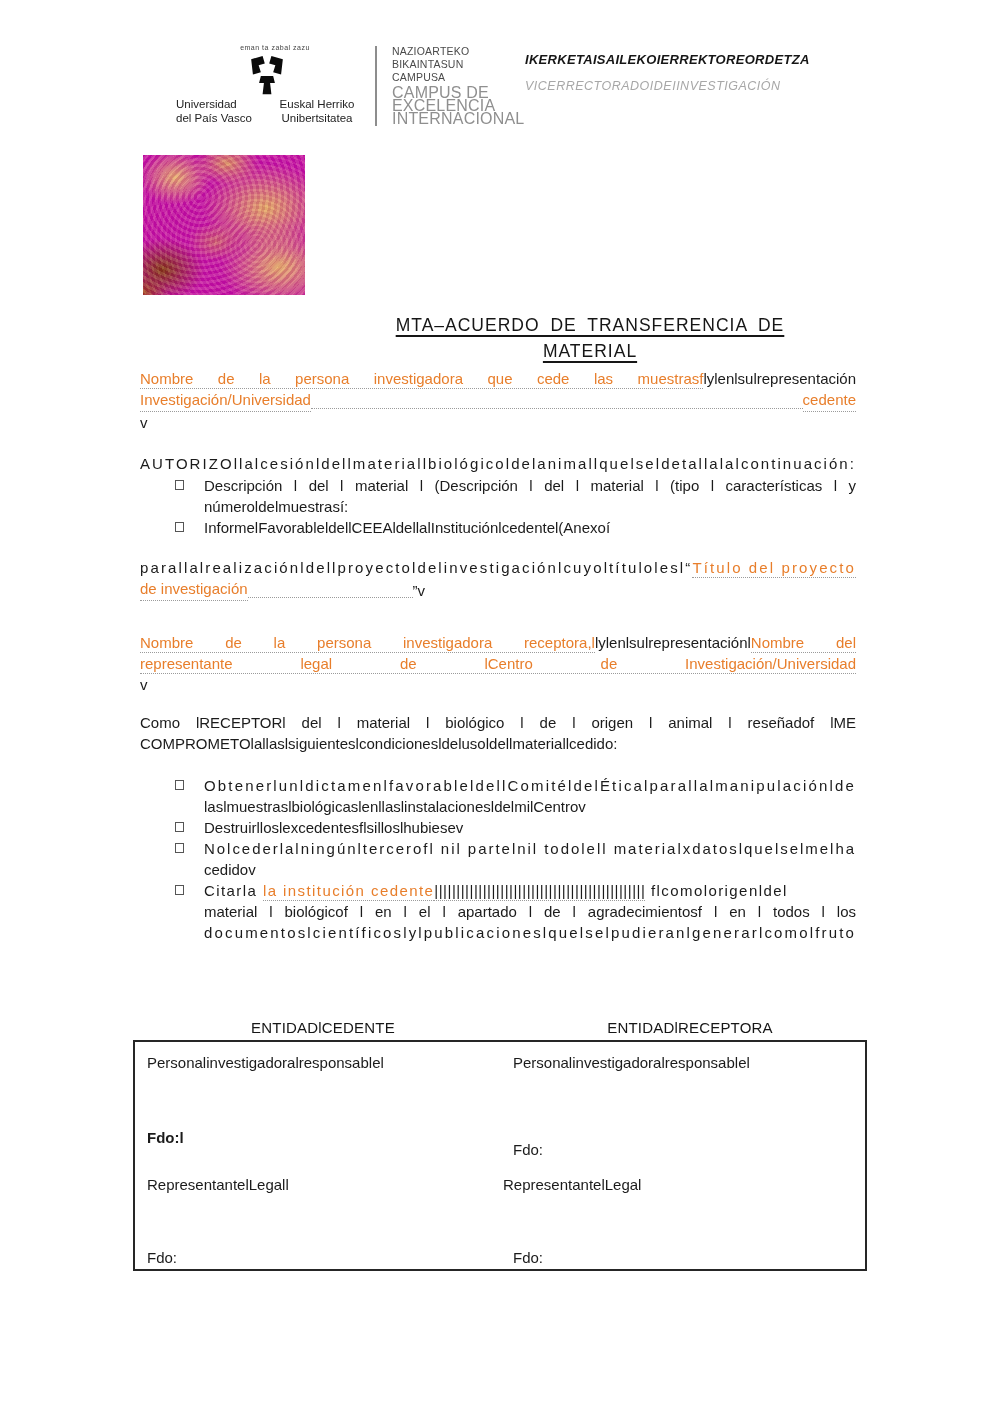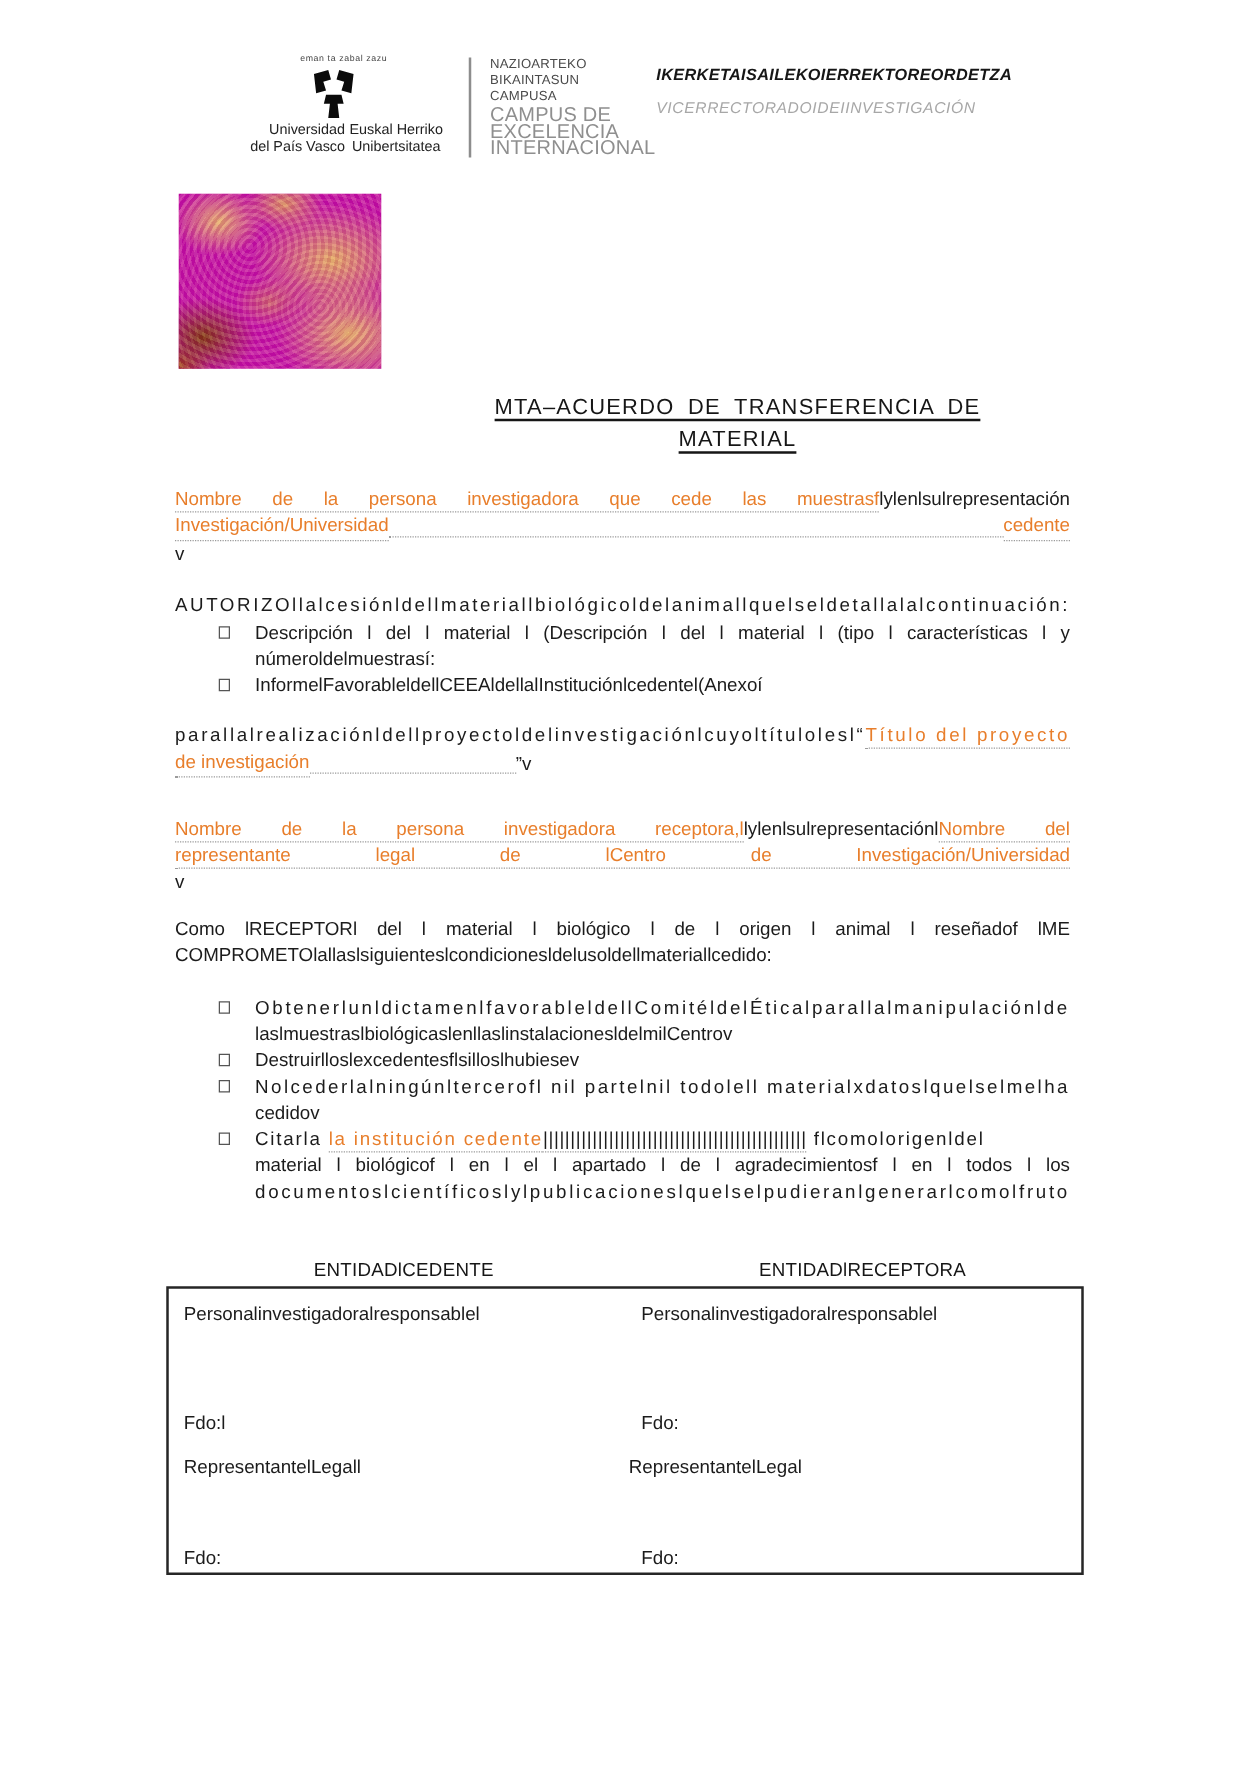--- a/index.html
+++ b/index.html
@@ -5,21 +5,21 @@
   * { box-sizing: border-box; }
   html,body { margin:0; padding:0; background:#ffffff; }
   .page {
     position:relative; width:1000px; height:1415px; background:#fff;
     font-family:"Liberation Sans", sans-serif; color:#1b1b1b; overflow:hidden;
   }
   
   .motto { position:absolute; left:205px; top:44px; width:140px; text-align:center;
            font-size:7px; letter-spacing:.5px; color:#444; }
   .logo-svg { position:absolute; left:243px; top:53px; width:48px; height:44px; }
-  .univ-es { position:absolute; left:176px; top:98px; width:100px; text-align:right;
+  .univ-es { position:absolute; left:176px; top:98px; width:100px; text-align:left;
              font-size:11.5px; line-height:13.5px; color:#222; }
   .univ-eu { position:absolute; left:276px; top:98px; width:82px; text-align:center;
              font-size:11.5px; line-height:13.5px; color:#222; }
   .hdr-divider { position:absolute; left:375px; top:46px; width:2px; height:80px; background:#8d8d8d; }
   .campus-eu { position:absolute; left:392px; top:45px; font-size:10.5px; line-height:13px;
                color:#4a4a4a; letter-spacing:.2px; }
   .campus-es { position:absolute; left:392px; top:86px; font-size:16px; line-height:13px;
                color:#8f8f8f; letter-spacing:.2px; }
   .office { position:absolute; left:525px; top:52px; width:320px; text-align:left;font-style:italic; }
   .office-eu { font-size:13px; font-weight:bold; letter-spacing:.3px; color:#161616; }
@@ -40,40 +40,40 @@
   .specimen::after { content:""; position:absolute; inset:0;
     background:
       repeating-radial-gradient(circle at 35% 30%, rgba(255,240,200,.13) 0 3px, rgba(150,0,120,.10) 3px 6px),
       repeating-radial-gradient(circle at 70% 65%, rgba(255,230,180,.10) 0 2px, rgba(120,0,100,.08) 2px 5px);
   }
   
   .title { position:absolute; left:330px; top:312px; width:520px; text-align:center;
            font-size:17.5px; line-height:26px; letter-spacing:1px; word-spacing:5px; color:#161616; }
   .title span { text-decoration:underline; text-decoration-thickness:1.5px; text-underline-offset:4px; }
   
-  .body { position:absolute; left:140px; top:389px; width:716px; font-size:15px; line-height:21px; }
+  .body { position:absolute; left:140px; top:368px; width:716px; font-size:15px; line-height:21px; }
   .tline { min-height:21px; white-space:nowrap; }
   .flexline { display:flex; align-items:flex-end; }
   .o { color:#E87E2B; border-bottom:1px dotted #9b9b9b; padding-bottom:1px; }
   .b { color:#1b1b1b; }
   .bars { color:#1b1b1b; border-bottom:1px dotted #9b9b9b; padding-bottom:1px; letter-spacing:.5px; }
   .gap { display:inline-block; height:2px; border-bottom:1px dotted #9b9b9b; margin-bottom:3px; }
   .gap.grow { flex:1 1 auto; }
   .p2 { margin-top:20px; }
   .cl1 { margin-top:1px; }
   .p3 { margin-top:19px; }
   .p4 { margin-top:31px; }
   .p5 { margin-top:17px; }
   .cl2 { margin-top:21px; }
   .citem { display:flex; padding-left:35px; }
   .cbox { flex:none; width:9px; height:10px; border:1.5px solid #555; margin-top:5px; }
   .ctext { flex:1; margin-left:20px; min-width:0; }
   
   .sigtable { position:absolute; left:133px; top:1008px; width:734px; font-size:15px; }
-  .theader { display:flex; }
+  .theader { display:flex;margin-top:11px; }
   .thcell { text-align:center; letter-spacing:.2px; color:#161616; }
   .thcell.c1 { width:380px; } .thcell.c2 { width:354px; }
   .tbox { margin-top:4px; position:relative; height:231px; border:2px solid #262626; }
   .tcell { position:absolute; white-space:nowrap; }
 </style>
 </head>
 <body>
 
 <div class="page">
 
@@ -191,21 +191,21 @@
       </div>
   </div>
 
   <div class="sigtable">
     <div class="theader">
       <div class="thcell c1">ENTIDADlCEDENTE</div>
       <div class="thcell c2">ENTIDADlRECEPTORA</div>
     </div>
     <div class="tbox">
       <div class="tcell" style="left:12px;  top:12px;">Personalinvestigadoralresponsablel</div>
-      <div class="tcell" style="left:12px;  top:99px;">Fdo:l</div>
+      <div class="tcell" style="left:12px;  top:87px;font-weight:bold;">Fdo:l</div>
       <div class="tcell" style="left:12px;  top:134px;">RepresentantelLegall</div>
       <div class="tcell" style="left:12px;  top:207px;">Fdo:</div>
       <div class="tcell" style="left:378px; top:12px;">Personalinvestigadoralresponsablel</div>
       <div class="tcell" style="left:378px; top:99px;">Fdo:</div>
       <div class="tcell" style="left:368px; top:134px;">RepresentantelLegal</div>
       <div class="tcell" style="left:378px; top:207px;">Fdo:</div>
     </div>
   </div>
 
 </div>

